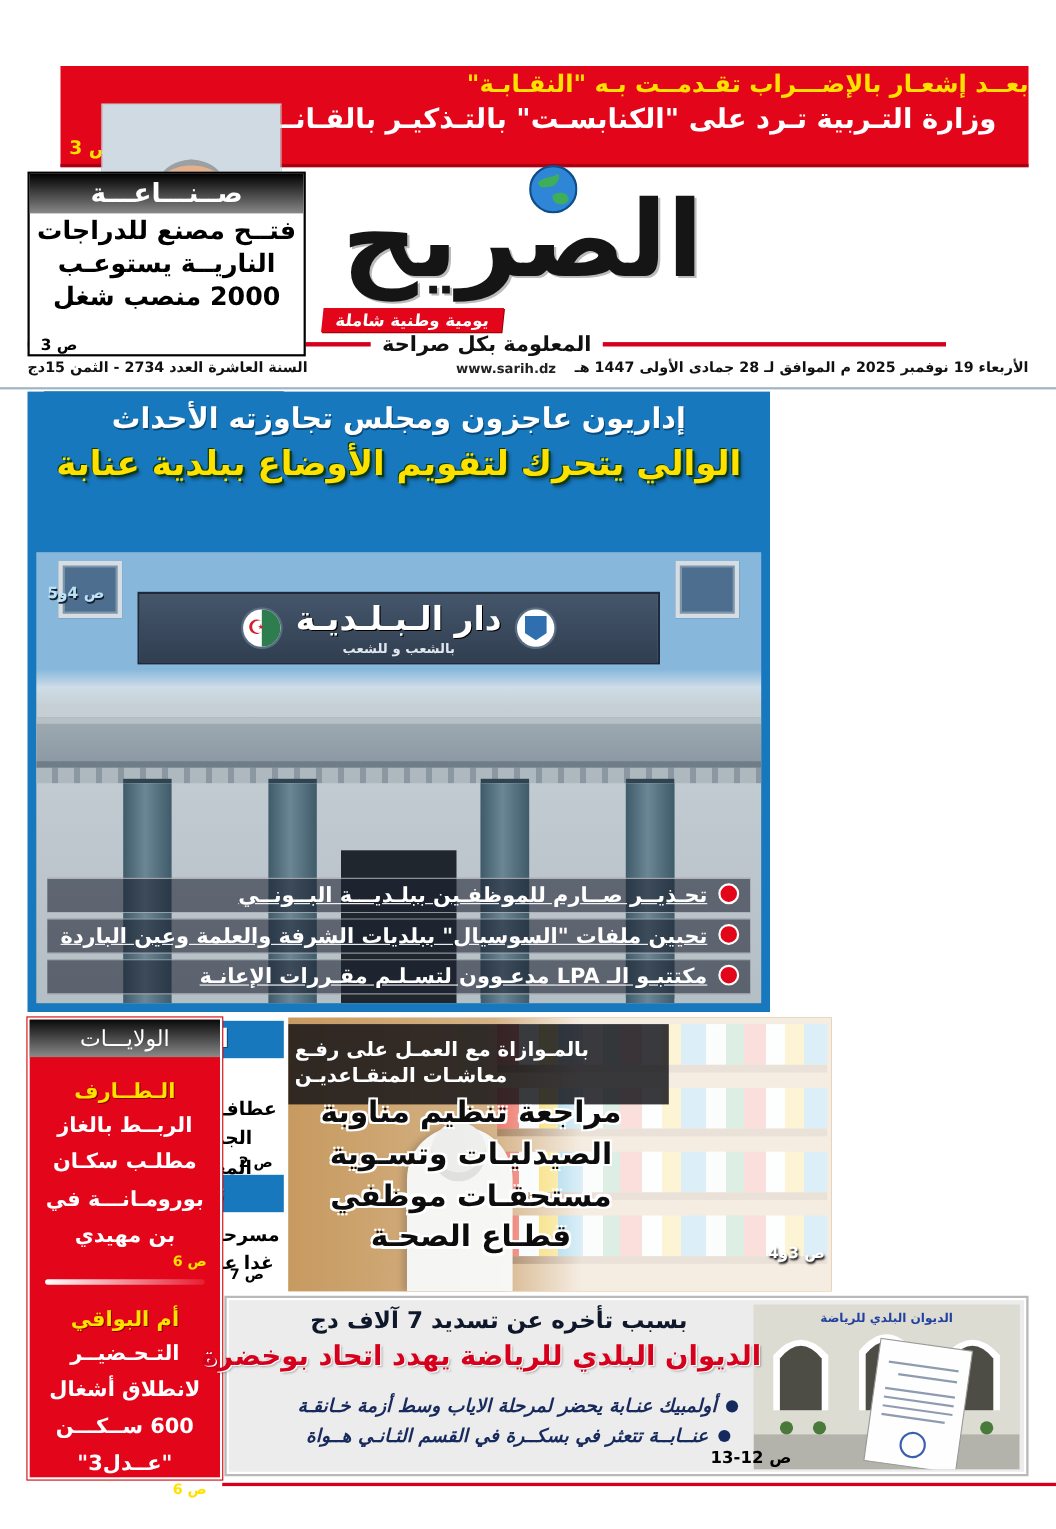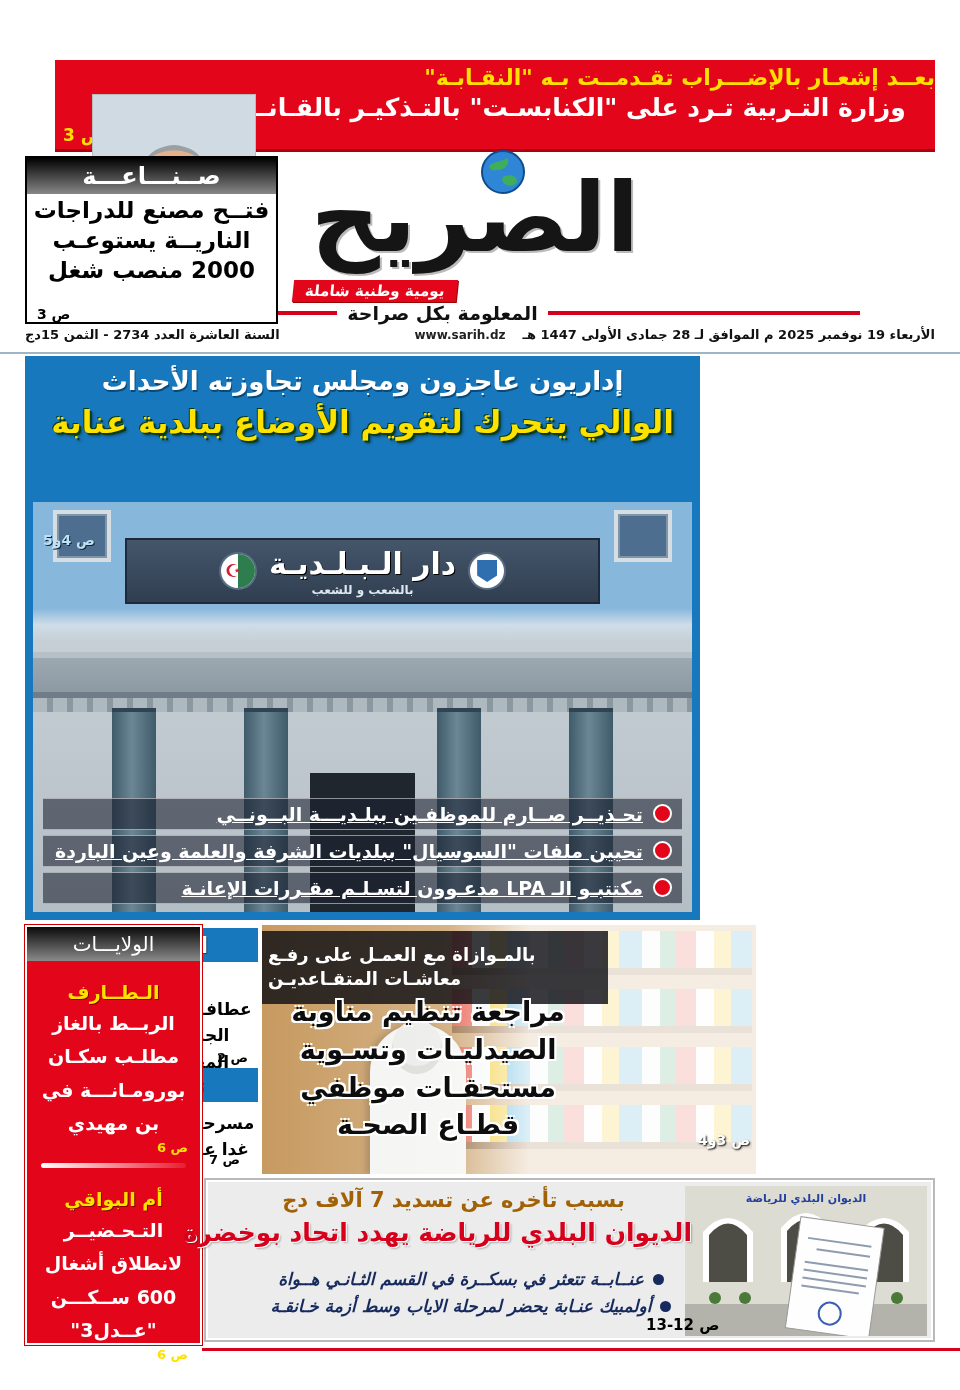--- a/index.html
+++ b/index.html
@@ -93,21 +93,21 @@
   .rail .head { height:34px; background:linear-gradient(#0a0a0a,#8a8a8a); color:#fff; font-weight:normal; font-size:20px; text-align:center; line-height:34px; }
   .rail .region { margin-top:20px; text-align:center; color:#ffe100; font-weight:bold; font-size:19px; text-shadow:1px 1px 0 #800; }
   .rail .rtext { margin-top:4px; padding:0 8px; text-align:center; color:#fff; font-weight:bold; font-size:19px; line-height:1.75; }
   .rail .rref { padding:0 12px; text-align:right; color:#ffe100; font-weight:bold; font-size:13px; }
   .rail .div { height:5px; margin:8px 14px; background:linear-gradient(90deg,#fff,rgba(255,255,255,.1)); border-radius:3px; }
 
   
   .sports { position:absolute; right:25px; top:1178px; width:731px; height:164px; background:#ececec; border:2px solid #b9b9b9; box-shadow:inset 0 0 0 2px #fff; }
   .sports .img { position:absolute; right:6px; top:6px; width:242px; height:150px; overflow:hidden; background:#dcdcd4; }
   .sports .img svg { display:block; width:100%; height:100%; }
-  .sp-kick { position:absolute; left:20px; top:8px; width:455px; text-align:center; color:#a16207; font-weight:bold; font-size:21px; }
+  .sp-kick { position:absolute; left:20px; top:8px; width:455px; text-align:center; color:#0f172a; font-weight:bold; font-size:21px; }
   .sp-head { position:absolute; left:8px; top:38px; width:478px; text-align:center; color:#d6001c; font-weight:bold; font-size:25px; white-space:nowrap; text-shadow:1px 1px 0 #fff,2px 2px 2px rgba(0,0,0,.25); }
   .sp-bullets { position:absolute; left:40px; top:86px; width:450px; }
   .sp-b { text-align:center; color:#172a5e; font-weight:bold; font-style:italic; font-size:17px; line-height:1.6; }
   .sp-b::before { content:""; display:inline-block; width:11px; height:11px; border-radius:50%; background:#172a5e; margin-left:9px; }
   .sp-ref { position:absolute; left:440px; bottom:6px; color:#000; font-weight:bold; font-size:15px; }
   .bottom-line { position:absolute; right:0; top:1348px; width:758px; height:3px; background:#d6001c; }
 </style>
 </head>
 <body>
 
@@ -295,20 +295,20 @@
             <line x1="118" y1="96" x2="182" y2="96"></line>
               <line x1="118" y1="104" x2="176" y2="104"></line>
           </g>
           <circle cx="150" cy="128" r="11" fill="none" stroke="#3b5fae" stroke-width="2"></circle>
         </g>
       </svg>
     </div>
     <div class="sp-kick">بسبب تأخره عن تسديد 7 آلاف دج</div>
     <div class="sp-head">الديوان البلدي للرياضة يهدد اتحاد بوخضرة</div>
     <div class="sp-bullets">
+      <div class="sp-b">أولمبيك عنـابة يحضر لمرحلة الاياب وسط أزمة خـانقـة</div>
       <div class="sp-b">عنــابــة تتعثر في بسكــرة في القسم الثـانـي هــواة</div>
-      <div class="sp-b">أولمبيك عنـابة يحضر لمرحلة الاياب وسط أزمة خـانقـة</div>
     </div>
     <div class="sp-ref">ص 12-13</div>
   </div>
   <div class="bottom-line"></div>
 
 </div>
 
 </body></html>

